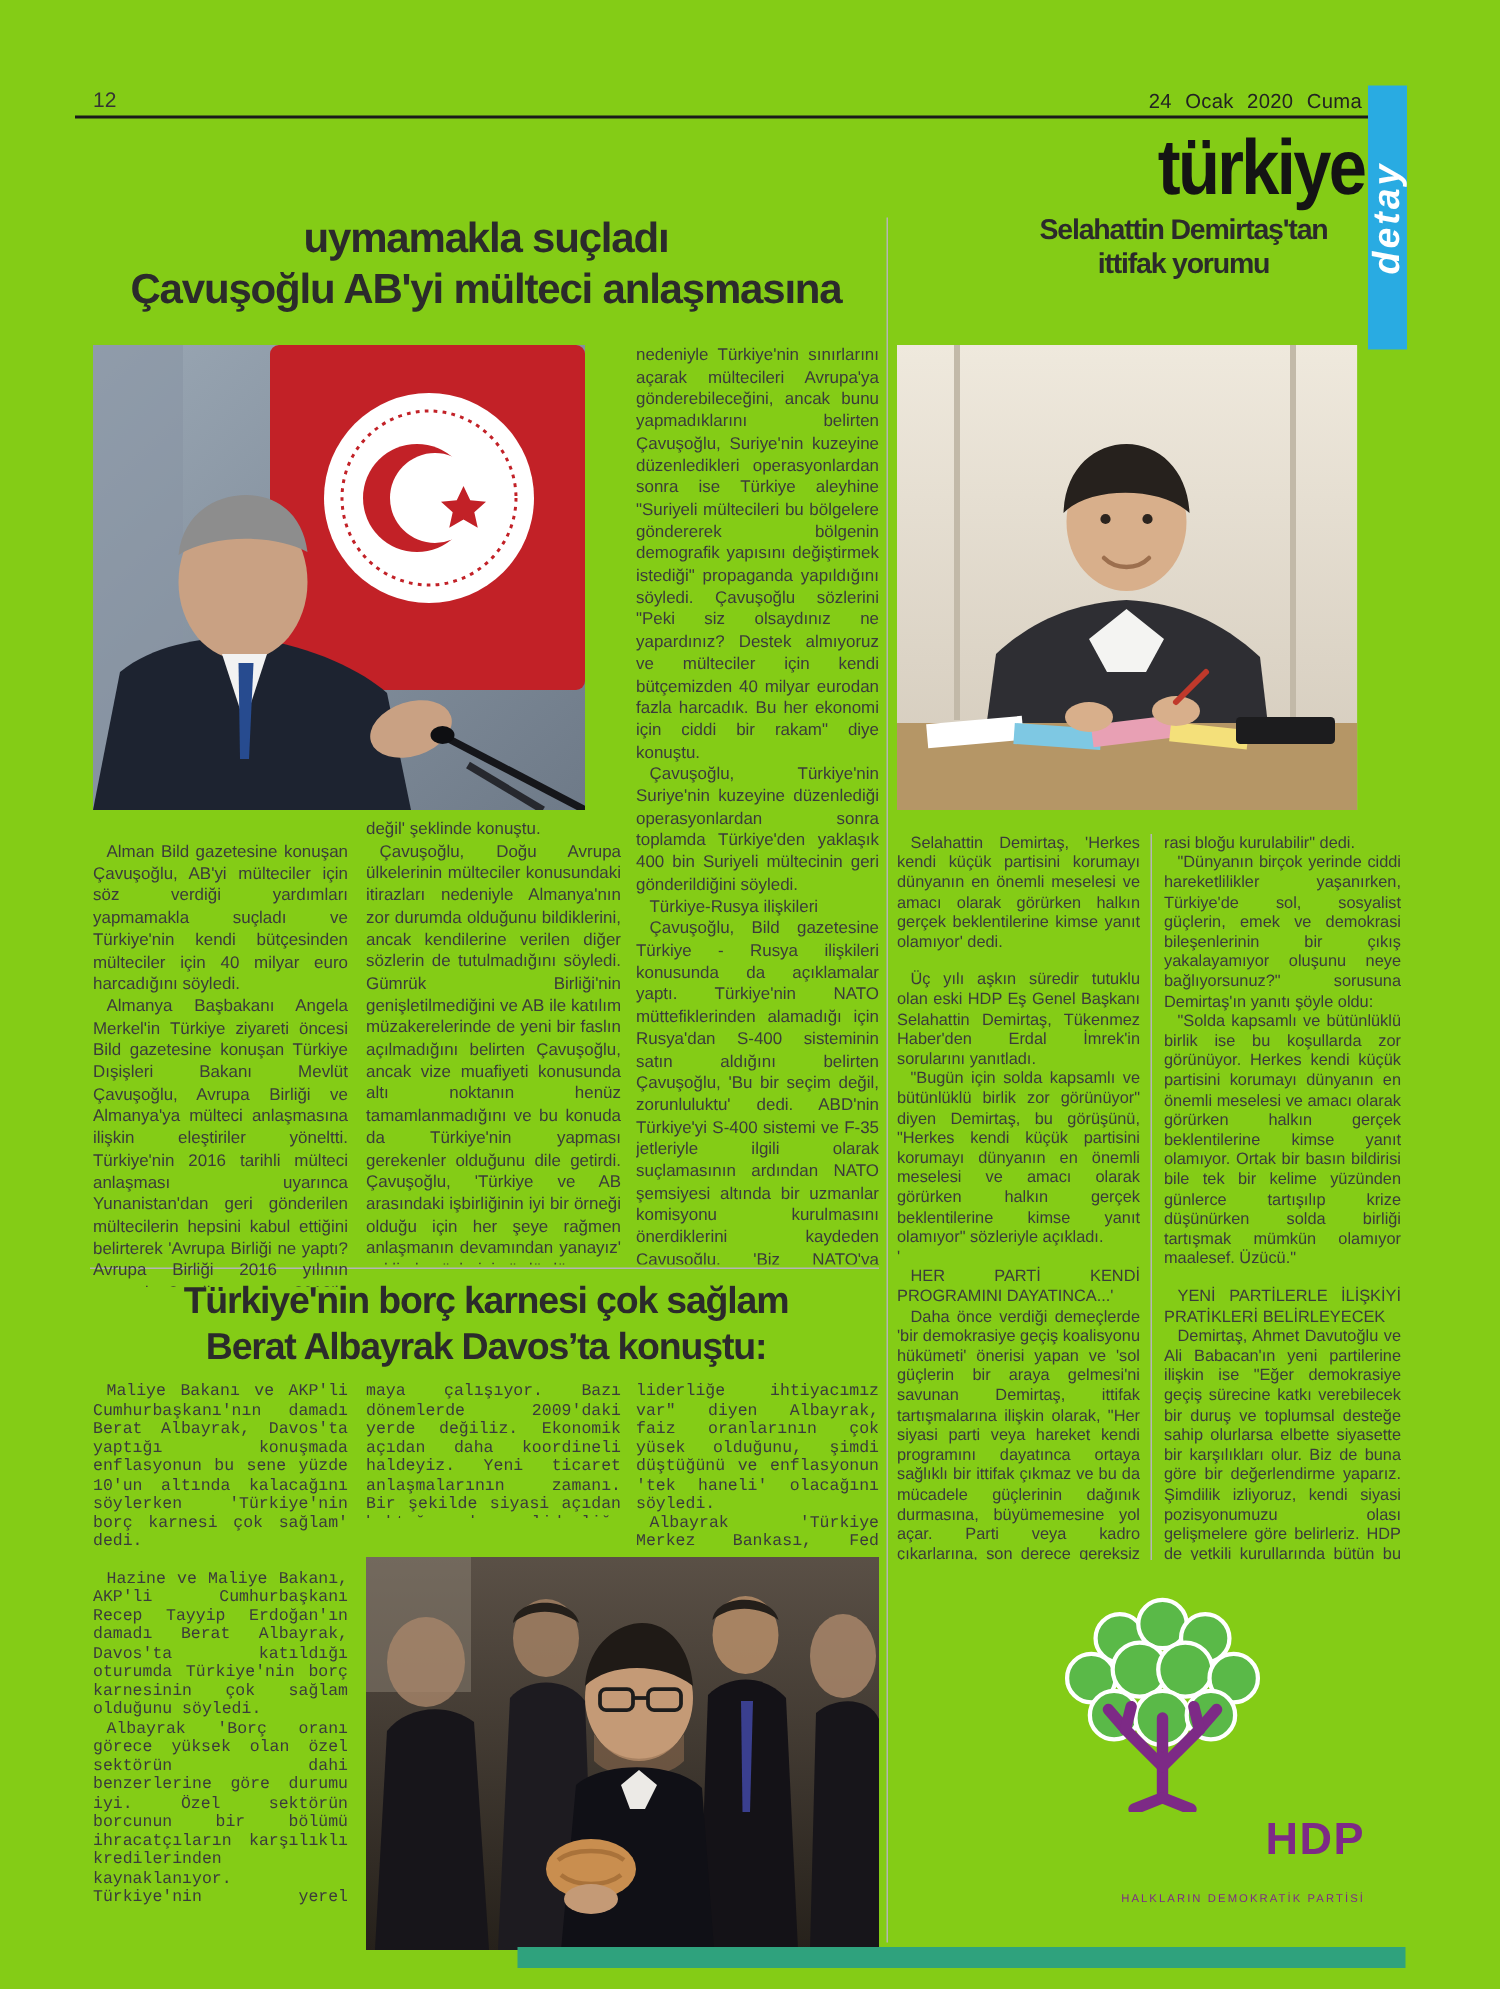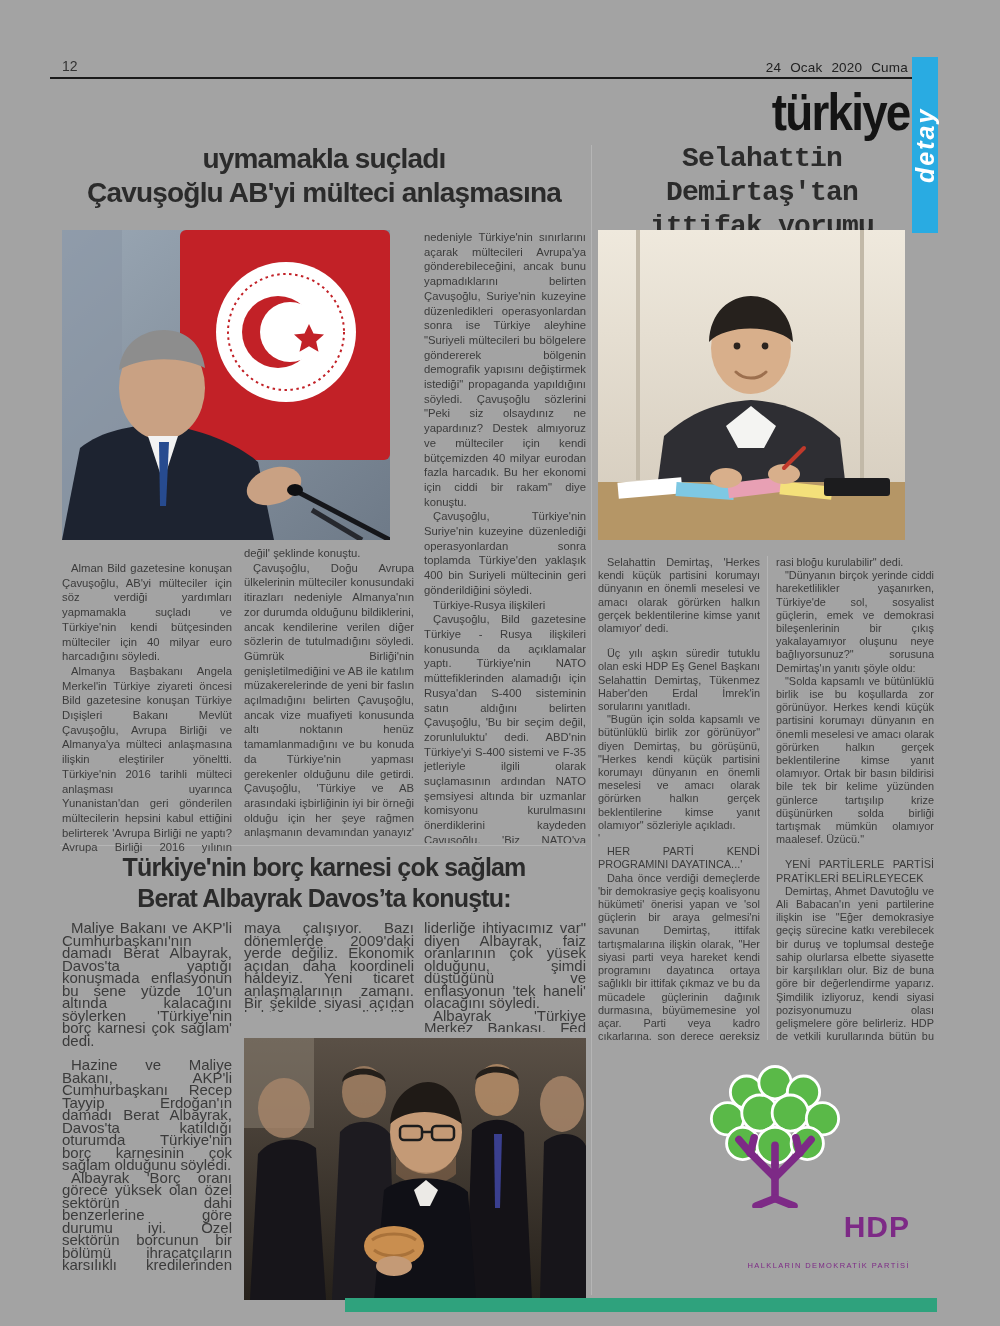--- a/index.html
+++ b/index.html
@@ -1,18 +1,18 @@
 <!DOCTYPE html>
 <html lang="tr"><head>
 <meta charset="utf-8">
 <style>
   html,body{margin:0;padding:0;background:#e9e9e9;}
   .page{
     position:relative;width:1000px;height:1326px;margin:0 auto;
-    background:#a3a3a3;font-family:"Liberation Sans",sans-serif;
+    background:#84cc16;font-family:"Liberation Sans",sans-serif;
     overflow:hidden;
   }
   
   .page-number{position:absolute;left:62px;top:58px;font-size:14px;color:#333;}
   .header-rule{position:absolute;left:50px;top:77px;width:862px;height:2px;background:#1a1a1a;}
   .issue-date{position:absolute;right:92px;top:60px;font-size:13.5px;color:#222;word-spacing:5px;letter-spacing:.2px;margin-left:42px;}
   .masthead-badge{
     position:absolute;left:912px;top:57px;width:26px;height:176px;
     display:flex;align-items:center;justify-content:center;
     color:#fff;font-style:italic;font-weight:bold;font-size:25px;letter-spacing:2px;
@@ -24,27 +24,27 @@
   }
   
   .vrule{position:absolute;width:1px;background:#b5b5b5;}
   .hrule{position:absolute;height:1px;background:#b5b5b5;}
   
   .headline{
     position:absolute;text-align:center;color:#2b2b2b;font-weight:bold;
     letter-spacing:-.8px;line-height:1.22;
   }
   .headline-left{left:62px;top:142px;width:524px;font-size:28px;}
-  .headline-right{left:593px;top:142px;width:338px;font-size:28px;font-family:Liberation Mono, monospace;}
+  .headline-right{left:620px;top:142px;width:338px;font-size:19px;}
   .headline-bottom{left:62px;top:852px;width:524px;font-size:25px;}
   
   .art-body{position:absolute;text-align:justify;color:#3b3b3b;overflow:hidden;}
   .left-col{font-size:11.3px;line-height:14.7px;width:170px;}
   .right-col{font-size:10.9px;line-height:13.2px;width:162px;}
-  .bottom-col{font-size:15px;line-height:12.5px;width:170px;}
+  .bottom-col{font-size:11px;line-height:12.5px;width:170px;font-family:Liberation Mono, monospace;}
   .art-body p{margin:0;text-indent:9px;}
   .art-body p.noindent{text-indent:0;}
   .art-body p.gap{margin-top:12px;}
   
   .photo{position:absolute;overflow:hidden;}
   .photo svg{display:block;}
   
   .hdp-block{position:absolute;left:640px;top:1058px;width:270px;text-align:right;}
   .hdp-title{font-size:30px;font-weight:bold;color:#7d2a86;letter-spacing:1px;margin-top:2px;}
   .hdp-subtitle{font-size:7.5px;color:#7d2a86;letter-spacing:1.4px;margin-top:17px;}
@@ -155,21 +155,21 @@
     <p class="gap">Üç yılı aşkın süredir tutuklu olan eski HDP Eş Genel Başkanı Selahattin Demirtaş, Tükenmez Haber'den Erdal İmrek'in sorularını yanıtladı.</p>
     <p>"Bugün için solda kapsamlı ve bütünlüklü birlik zor görünüyor" diyen Demirtaş, bu görüşünü, "Herkes kendi küçük partisini korumayı dünyanın en önemli meselesi ve amacı olarak görürken halkın gerçek beklentilerine kimse yanıt olamıyor" sözleriyle açıkladı.</p>
     <p class="noindent">'</p>
     <p>HER PARTİ KENDİ PROGRAMINI DAYATINCA...'</p>
     <p>Daha önce verdiği demeçlerde 'bir demokrasiye geçiş koalisyonu hükümeti' önerisi yapan ve 'sol güçlerin bir araya gelmesi'ni savunan Demirtaş, ittifak tartışmalarına ilişkin olarak, "Her siyasi parti veya hareket kendi programını dayatınca ortaya sağlıklı bir ittifak çıkmaz ve bu da mücadele güçlerinin dağınık durmasına, büyümemesine yol açar. Parti veya kadro çıkarlarına, son derece gereksiz ideolojik çatışmalara son verilmedikçe, ortaya anlamlı bir güç birliği de çıkmıyor. Yine de sağlıklı bir tartışma zemini sağlanıp geniş toplumsal tabanlı bir demok-</p>
   </div>
   <div class="art-body right-col" style="left:776px;top:556px;width:158px;height:484px;">
     <p class="noindent">rasi bloğu kurulabilir" dedi.</p>
     <p>"Dünyanın birçok yerinde ciddi hareketlilikler yaşanırken, Türkiye'de sol, sosyalist güçlerin, emek ve demokrasi bileşenlerinin bir çıkış yakalayamıyor oluşunu neye bağlıyorsunuz?" sorusuna Demirtaş'ın yanıtı şöyle oldu:</p>
     <p>"Solda kapsamlı ve bütünlüklü birlik ise bu koşullarda zor görünüyor. Herkes kendi küçük partisini korumayı dünyanın en önemli meselesi ve amacı olarak görürken halkın gerçek beklentilerine kimse yanıt olamıyor. Ortak bir basın bildirisi bile tek bir kelime yüzünden günlerce tartışılıp krize düşünürken solda birliği tartışmak mümkün olamıyor maalesef. Üzücü."</p>
-    <p class="gap">YENİ PARTİLERLE PARTİSİ PRATİKLERİ BELİRLEYECEK</p>
+    <p class="gap">YENİ PARTİLERLE İLİŞKİYİ PRATİKLERİ BELİRLEYECEK</p>
     <p>Demirtaş, Ahmet Davutoğlu ve Ali Babacan'ın yeni partilerine ilişkin ise "Eğer demokrasiye geçiş sürecine katkı verebilecek bir duruş ve toplumsal desteğe sahip olurlarsa elbette siyasette bir karşılıkları olur. Biz de buna göre bir değerlendirme yaparız. Şimdilik izliyoruz, kendi siyasi pozisyonumuzu olası gelişmelere göre belirleriz. HDP de yetkili kurullarında bütün bu mevzuları her yönüyle değerlendiriyor zaten. Nasıl bir ilişkimiz olacağını pratikleri belirleyecek. Ama görebildiğim kadarıyla HDP, demokratik ve ilkesel iş birliklerine kapalı değil, doğrusu da budur kanımca" dedi.</p>
   </div>
 
   <div class="headline headline-bottom">
     <span style="display:block">Türkiye'nin borç karnesi çok sağlam</span>
     <span style="display:block">Berat Albayrak Davos’ta konuştu:</span>
   </div>
 
   <div class="art-body bottom-col" style="left:62px;top:922px;height:348px;">
     <p>Maliye Bakanı ve AKP'li Cumhurbaşkanı'nın damadı Berat Albayrak, Davos'ta yaptığı konuşmada enflasyonun bu sene yüzde 10'un altında kalacağını söylerken 'Türkiye'nin borç karnesi çok sağlam' dedi.</p>

